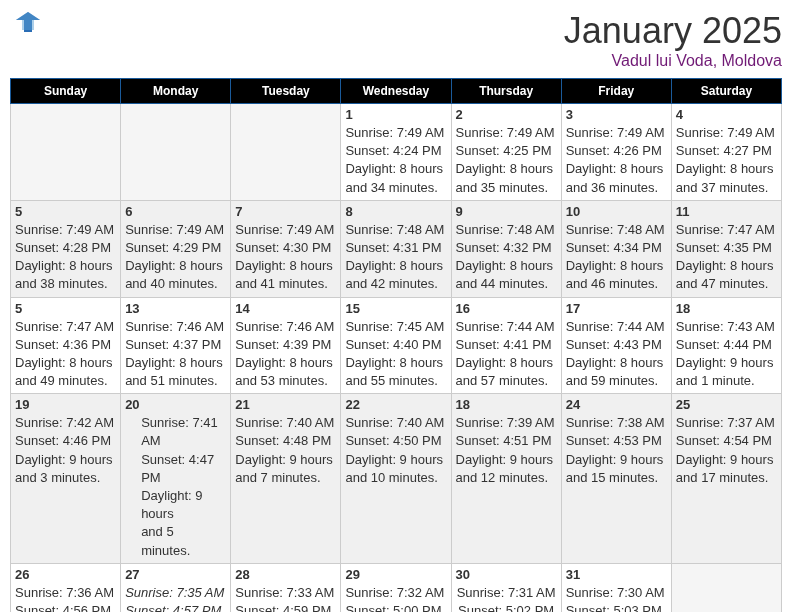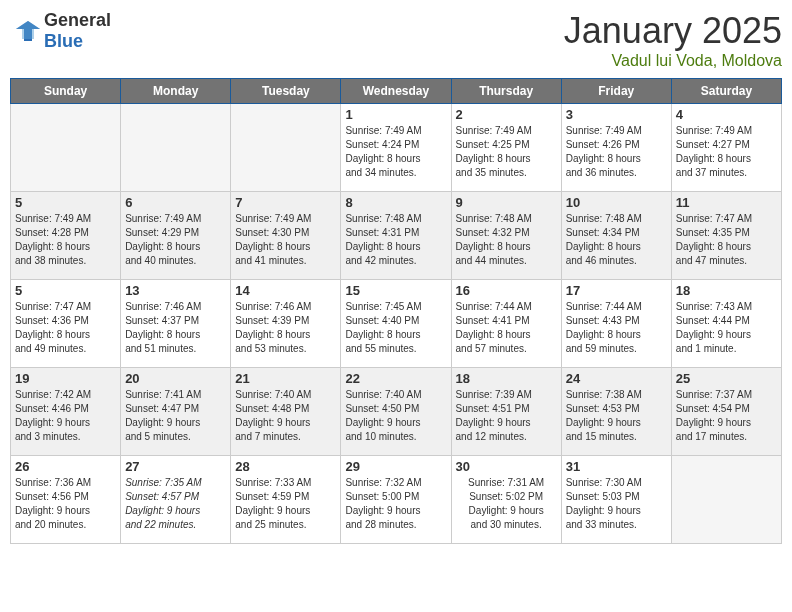--- a/index.html
+++ b/index.html
@@ -28,29 +28,29 @@
     .title-area {
       text-align: right;
     }
     .month-title {
       font-size: 36px;
       font-weight: normal;
       color: #333;
     }
     .location-title {
       font-size: 16px;
-      color: #4d7c0f;
+      color: #701a75;
     }
     table {
       width: 100%;
       border-collapse: collapse;
       table-layout: fixed;
     }
     th {
-      background-color: #737373;
+      background-color: #000000;
       color: #fff;
       font-size: 12px;
       font-weight: bold;
       text-align: center;
       padding: 5px 2px;
       border: 1px solid #1a5a9a;
     }
     td {
       border: 1px solid #ccc;
       vertical-align: top;
@@ -67,39 +67,35 @@
     }
     .day-number {
       font-size: 13px;
       font-weight: bold;
       color: #333;
       display: block;
       margin-bottom: 2px;
     }
     .day-info {
       line-height: 1.4;
-      font-size: 10px;
+      font-size: 13px;
       color: #333;
     }
     tr:nth-child(odd) td:not(.empty) {
     }
   </style>
 </head>
 <body>
 
 <div class="header-area">
   <div class="logo">
     <svg class="logo-icon" viewBox="0 0 30 24">
       <polygon points="18,2 30,10 22,10 22,22 14,22 14,10 6,10" fill="#2a6db5"></polygon>
       <polygon points="18,2 30,10 24,10 24,20 12,20 12,10 6,10" fill="#5a9fd4" opacity="0.5"></polygon>
     </svg>
-    <div>
-      <span style="font-size:18px;font-weight:bold;color:#333;">General</span><br>
-      <span style="font-size:18px;font-weight:bold;color:#2a6db5;">Blue</span>
-    </div>
   </div>
   <div class="title-area">
     <div class="month-title">January 2025</div>
     <div class="location-title">Vadul lui Voda, Moldova</div>
   </div>
 </div>
 
 <table>
   <thead>
     <tr>
@@ -251,21 +247,21 @@
       <tr>
         <td class="shaded">
           <span class="day-number">19</span>
           <div class="day-info" style="white-space: pre-line;">Sunrise: 7:42 AM
 Sunset: 4:46 PM
 Daylight: 9 hours
 and 3 minutes.</div>
         </td>
         <td class="shaded">
           <span class="day-number">20</span>
-          <div class="day-info" style="white-space: pre-line;">Sunrise: 7:41 AM
+          <div class="day-info" style="white-space: pre-line; margin-left: 16px;">Sunrise: 7:41 AM
 Sunset: 4:47 PM
 Daylight: 9 hours
 and 5 minutes.</div>
         </td>
         <td class="shaded">
           <span class="day-number">21</span>
           <div class="day-info" style="white-space: pre-line;">Sunrise: 7:40 AM
 Sunset: 4:48 PM
 Daylight: 9 hours
 and 7 minutes.</div>

